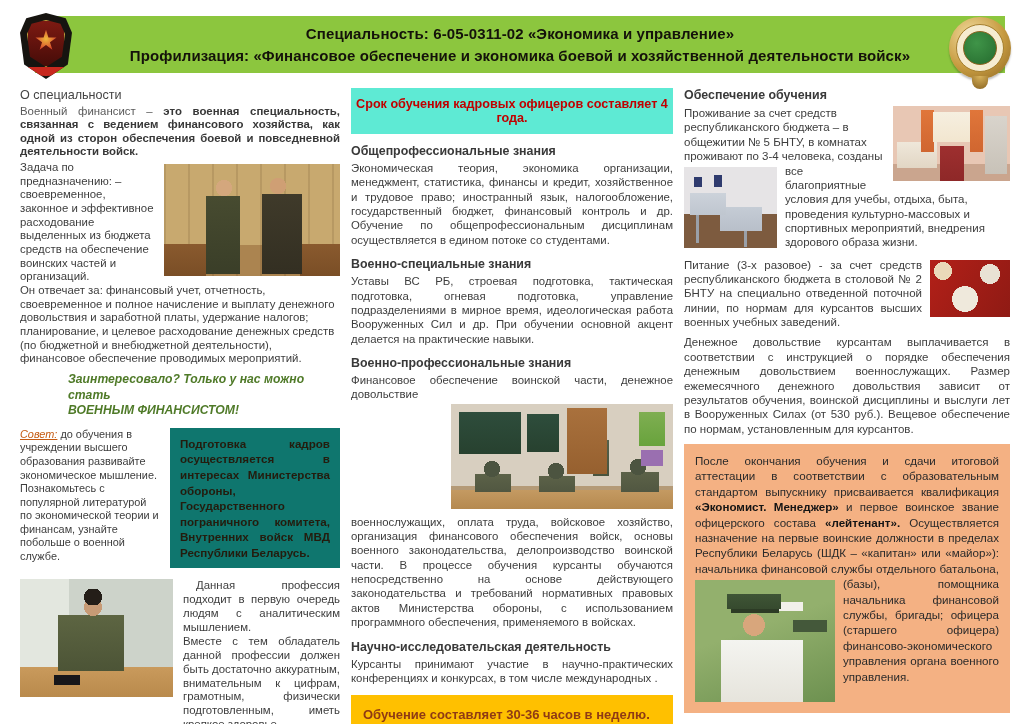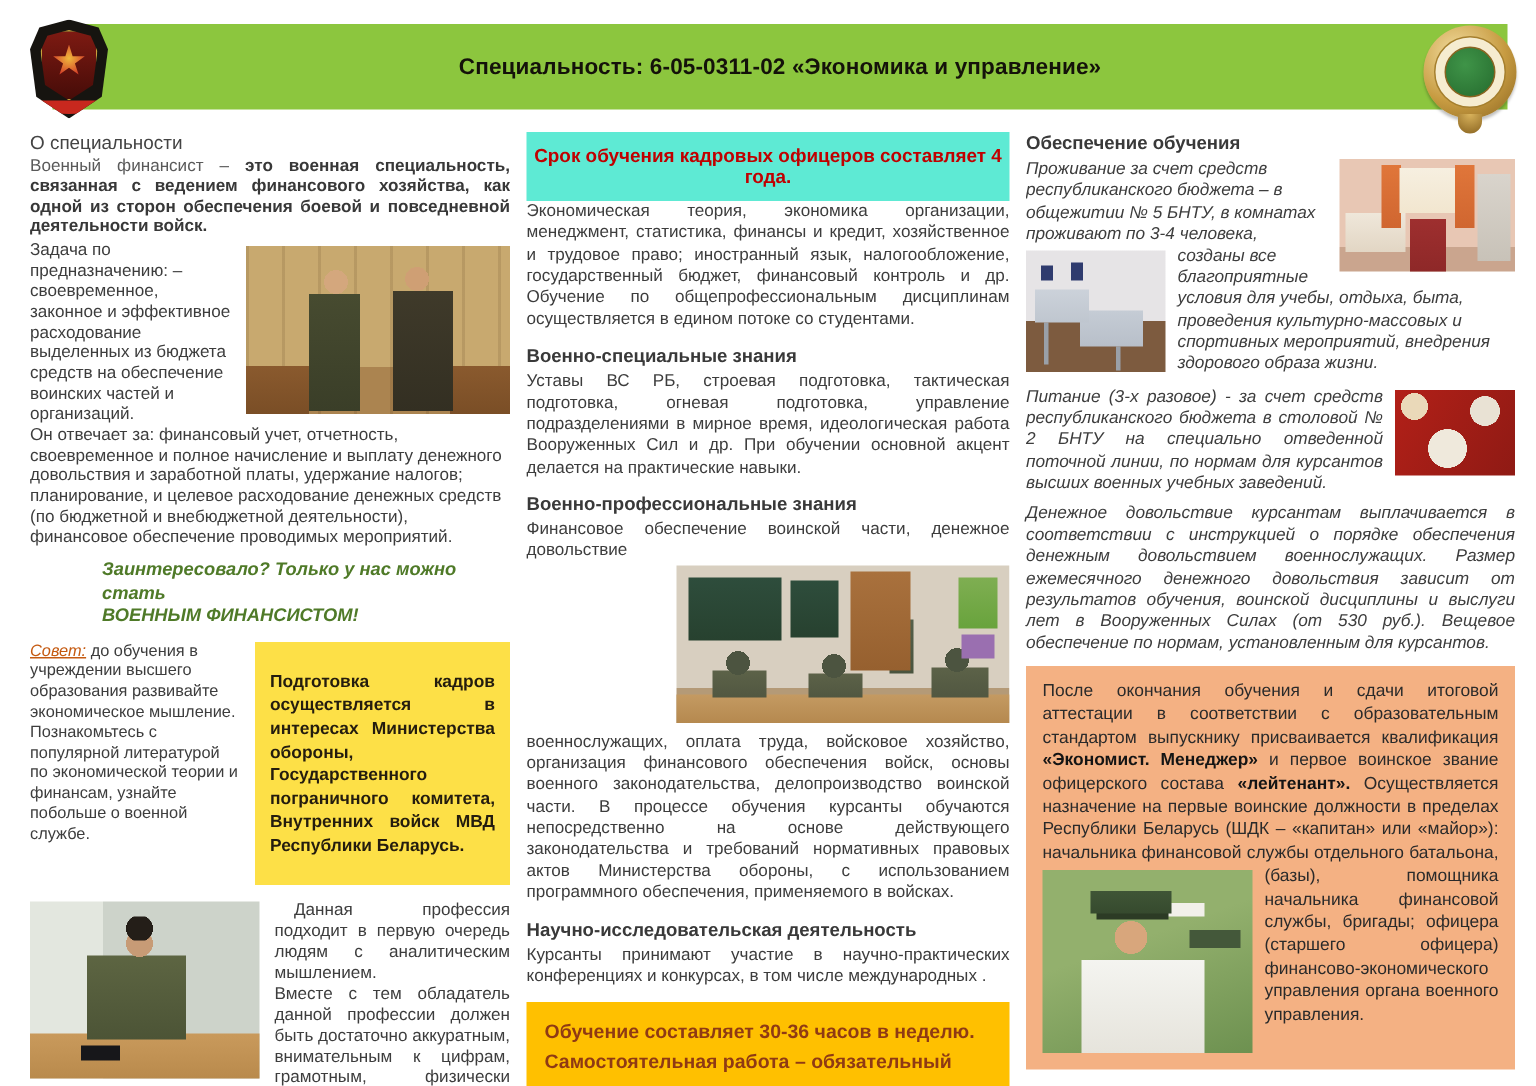--- a/index.html
+++ b/index.html
@@ -120,52 +120,53 @@
   .lead span { color:#5a5a5a; }
   .lead b { color:#383838; }
   .task-wrap { overflow:hidden; margin-top:2px; }
   .task-wrap p { line-height:1.2; }
   .interest { clear:both; margin-top:6px; color:#4f7a28; font-style:italic; font-weight:700;
               font-size:12.2px; line-height:1.28;margin-left:48px; }
   .interest span { display:block; }
   .advice-row { display:flex; gap:10px; margin-top:9px; align-items:flex-start;justify-content:flex-end; }
   .advice { width:140px; flex:none; font-size:10.9px; line-height:1.24; }
   .advice .lbl { color:#c55a11; font-style:italic; text-decoration:underline; }
-  .training-box { flex:1; background:#fde047; color:#241c0e; font-weight:700; font-size:11.6px;
-                  line-height:1.34; padding:19px 10px; text-align:justify; }
+  .training-box { flex:1; background:#0f766e; color:#241c0e; font-weight:700; font-size:11.6px;
+                  line-height:1.34; padding:8px 10px; text-align:justify; }
   .prof-row { display:flex; gap:10px; margin-top:11px; }
   .prof-text p { line-height:1.22; }
   .prof-text .p1 { text-indent:13px; }
 
   
   .duration-box { background:#5eead4; color:#c00000; font-weight:700; font-size:12.6px;
                   text-align:center; padding:9px 4px; }
   .sec h3 { margin:10px 0 3px; }
   .sec p { line-height:1.26; }
   .s3wrap { overflow:hidden; }
   .hours-box { margin-top:10px; background:#ffc000; color:#8f3a14; font-weight:700; font-size:13px;
                line-height:1.5; padding:10px 12px 26px 12px; }
 
   
   .r-title { margin-bottom:4px; }
-  .col3 p, .col3 .flowtxt { font-size:11.5px; line-height:1.25;font-style:italic; }
+  .col3 p, .col3 .flowtxt { font-size:11.5px; line-height:1.25; }
   .acc-flow { overflow:hidden; }
   .meals-wrap { overflow:hidden; margin-top:6px; }
   .allowance { margin-top:6px; }
   .grad-box { overflow:hidden; margin-top:8px; background:#f4b183; padding:9px 11px; color:#2a2a2a;
               font-size:11.6px; line-height:1.33; text-align:justify; }
   .grad-box b { color:#141414; }
 </style>
 </head>
 <body>
 
 <div class="page">
 
   <div class="band">
     <div class="l1">Специальность: 6-05-0311-02 «Экономика и управление»</div>
+    <div class="l2">Профилизация: «Финансовое обеспечение и экономика боевой и хозяйственной деятельности войск»</div>
   </div>
   <div class="shield">
     <div class="shield-inner"></div>
     <div class="shield-star"></div>
     <div class="shield-ribbon"></div>
   </div>
   <div class="medal">
     <div class="medal-ring"></div>
     <div class="medal-core"></div>
     <div class="medal-tail"></div>
@@ -198,20 +199,21 @@
           <p class="p1 just">Данная профессия подходит в первую очередь людям с аналитическим мышлением.</p>
           <p class="just">Вместе с тем обладатель данной профессии должен быть достаточно аккуратным, внимательным к цифрам, грамотным, физически подготовленным, иметь крепкое здоровье.</p>
         </div>
       </div>
 
     </section>
 
     <section class="col2">
       <div class="duration-box">Срок обучения кадровых офицеров составляет 4 года.</div>
       <div class="sec">
+        <h3>Общепрофессиональные знания</h3>
         <p class="just">Экономическая теория, экономика организации, менеджмент, статистика, финансы и кредит, хозяйственное и трудовое право; иностранный язык, налогообложение, государственный бюджет, финансовый контроль и др. Обучение по общепрофессиональным дисциплинам осуществляется в едином потоке со студентами.</p>
       </div>
       <div class="sec">
         <h3>Военно-специальные знания</h3>
         <p class="just">Уставы ВС РБ, строевая подготовка, тактическая подготовка, огневая подготовка, управление подразделениями в мирное время, идеологическая работа Вооруженных Сил и др. При обучении основной акцент делается на практические навыки.</p>
       </div>
       <div class="sec">
         <h3>Военно-профессиональные знания</h3>
         <p class="just">Финансовое обеспечение воинской части, денежное довольствие</p>
         <div class="s3wrap">

